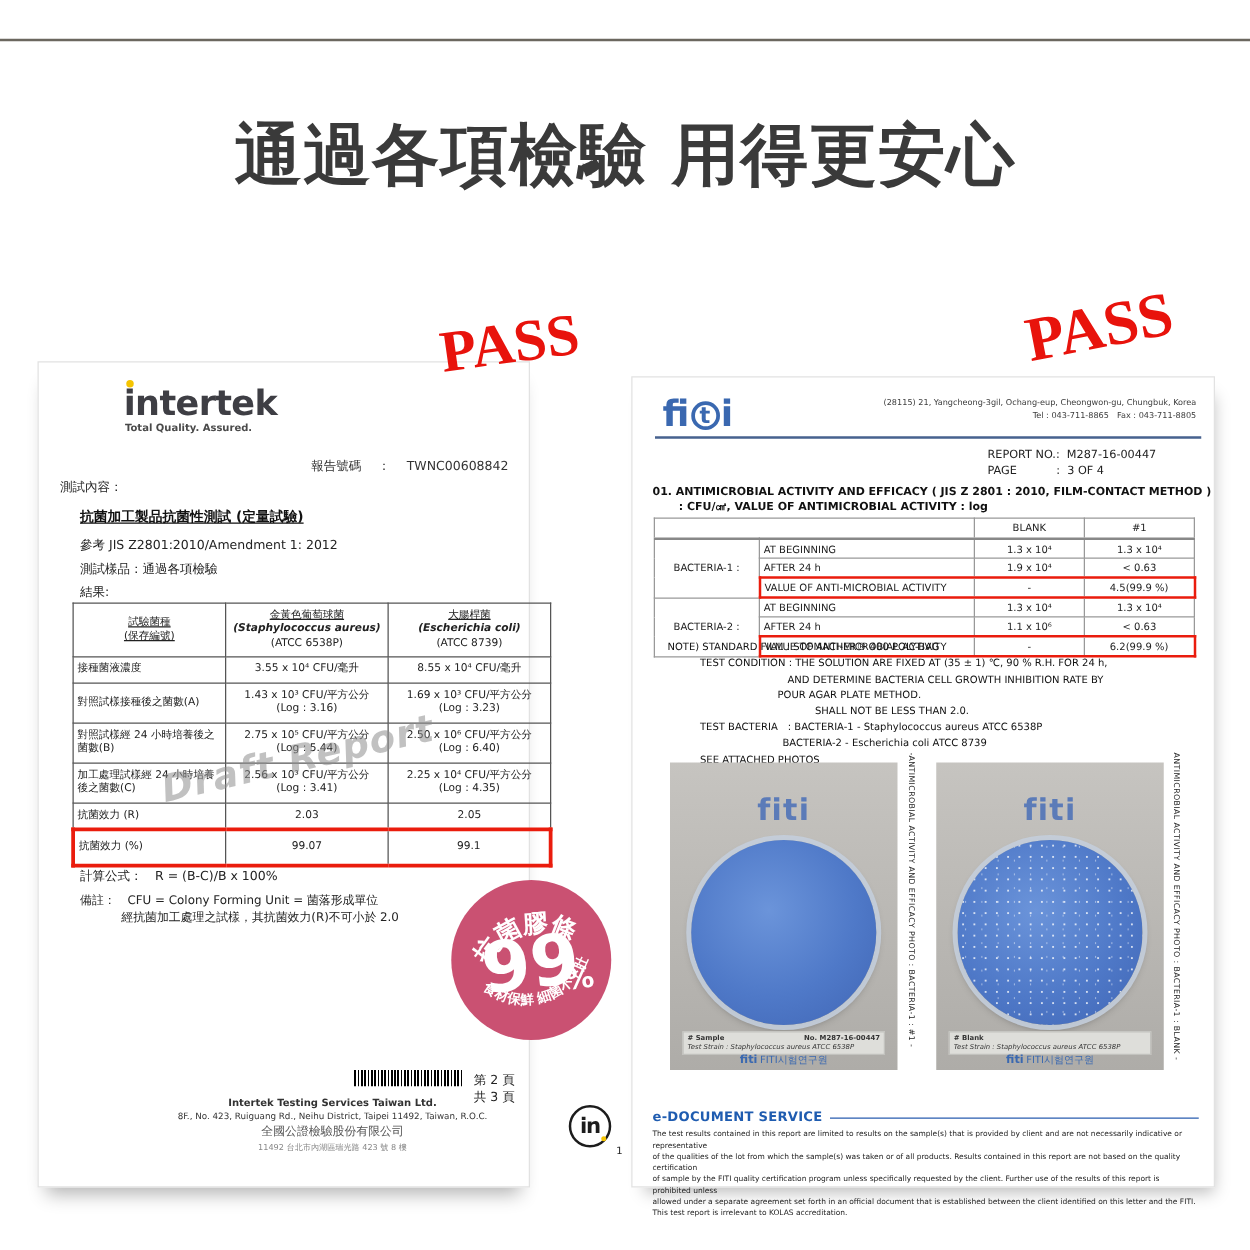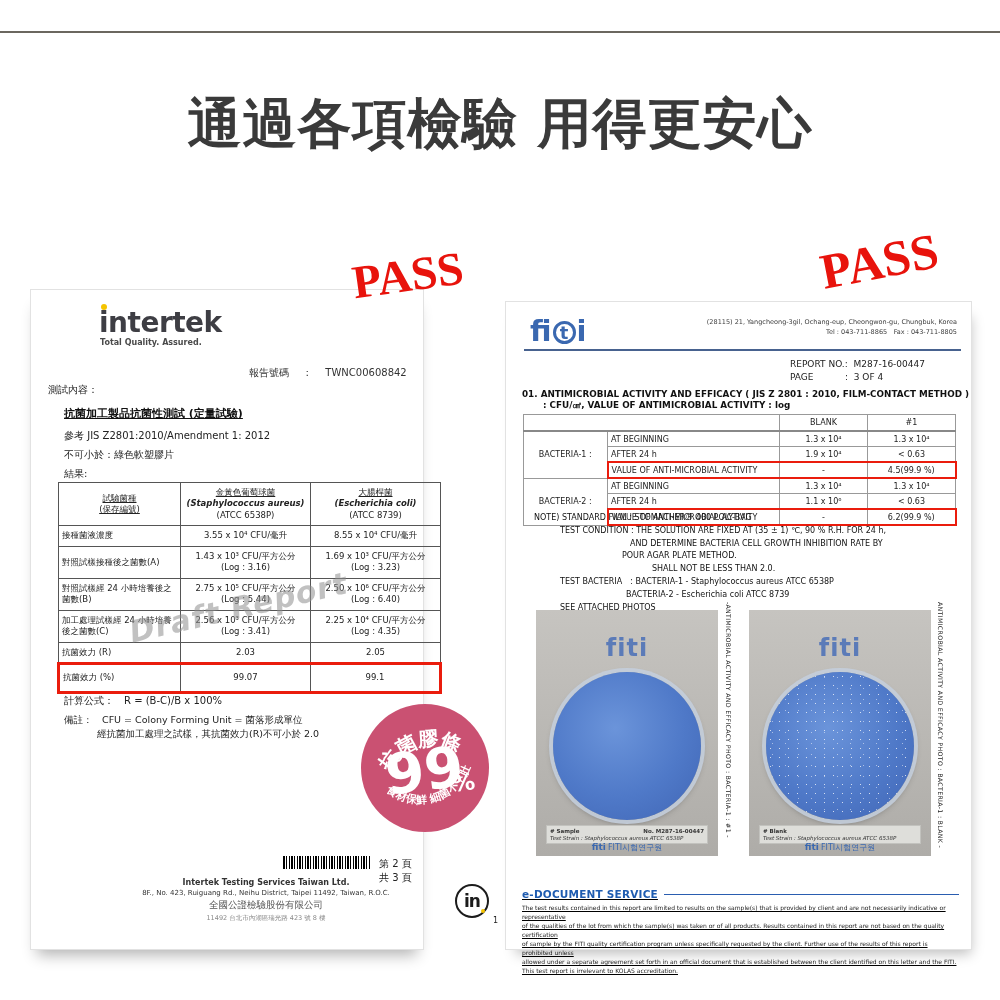--- a/index.html
+++ b/index.html
@@ -128,21 +128,21 @@
   .p-label-row1 { display:flex; justify-content:space-between; font-weight:bold; }
   .p-strain { margin-top:1px; font-style:italic; }
   .p-org { position:absolute; left:0; top:232px; width:100%; text-align:center;
            font-size:9px; color:#3a68b0; font-weight:800; }
   .p-org .kor { font-weight:400; color:#3a68b0; font-size:8px; margin-left:2px; }
 
   .vcap { writing-mode:vertical-rl; font-size:6.3px; letter-spacing:.3px; color:#222;
           height:276px; white-space:nowrap; }
   .vcap1 { left:219px; top:300px; } .vcap2 { left:431px; top:300px; }
 
-  .edoc { left:16px; top:586px; width:437px;text-decoration:underline; }
+  .edoc { left:16px; top:586px; width:437px; }
   .edoc-head { display:flex; align-items:center; }
   .edoc-h { font-size:10.5px; font-weight:800; color:#1f5cb0; letter-spacing:.2px; }
   .edoc-line { flex:1; height:0; border-top:1.5px solid #2a5db0; margin-left:6px; }
   .edoc-body { margin-top:3px; font-size:6px; color:#222; line-height:1.5; }
 </style>
 </head>
 <body>
 
 <div id="stage">
 
@@ -157,21 +157,21 @@
     <div class="abs itk-logo">
       <span class="itk-dot"></span>
       <span>intertek</span>
     </div>
     <div class="abs itk-tagline">Total Quality. Assured.</div>
     <div class="abs itk-reportno">報告號碼　 ：　 TWNC00608842</div>
 
     <div class="abs itk-line itk-content">測試內容：</div>
     <div class="abs itk-testtitle">抗菌加工製品抗菌性測試 (定量試驗)</div>
     <div class="abs itk-line itk-ref">參考 JIS Z2801:2010/Amendment 1: 2012</div>
-    <div class="abs itk-line itk-sample">不可小於：綠色軟塑膠片</div>
+    <div class="abs itk-line itk-sample">測試樣品：通過各項檢驗</div>
     <div class="abs itk-line itk-result">結果:</div>
 
     <table class="itk">
       <colgroup>
           <col class="c1">
           <col class="c2">
           <col class="c3">
         </colgroup>
       <tbody>
           <tr>

